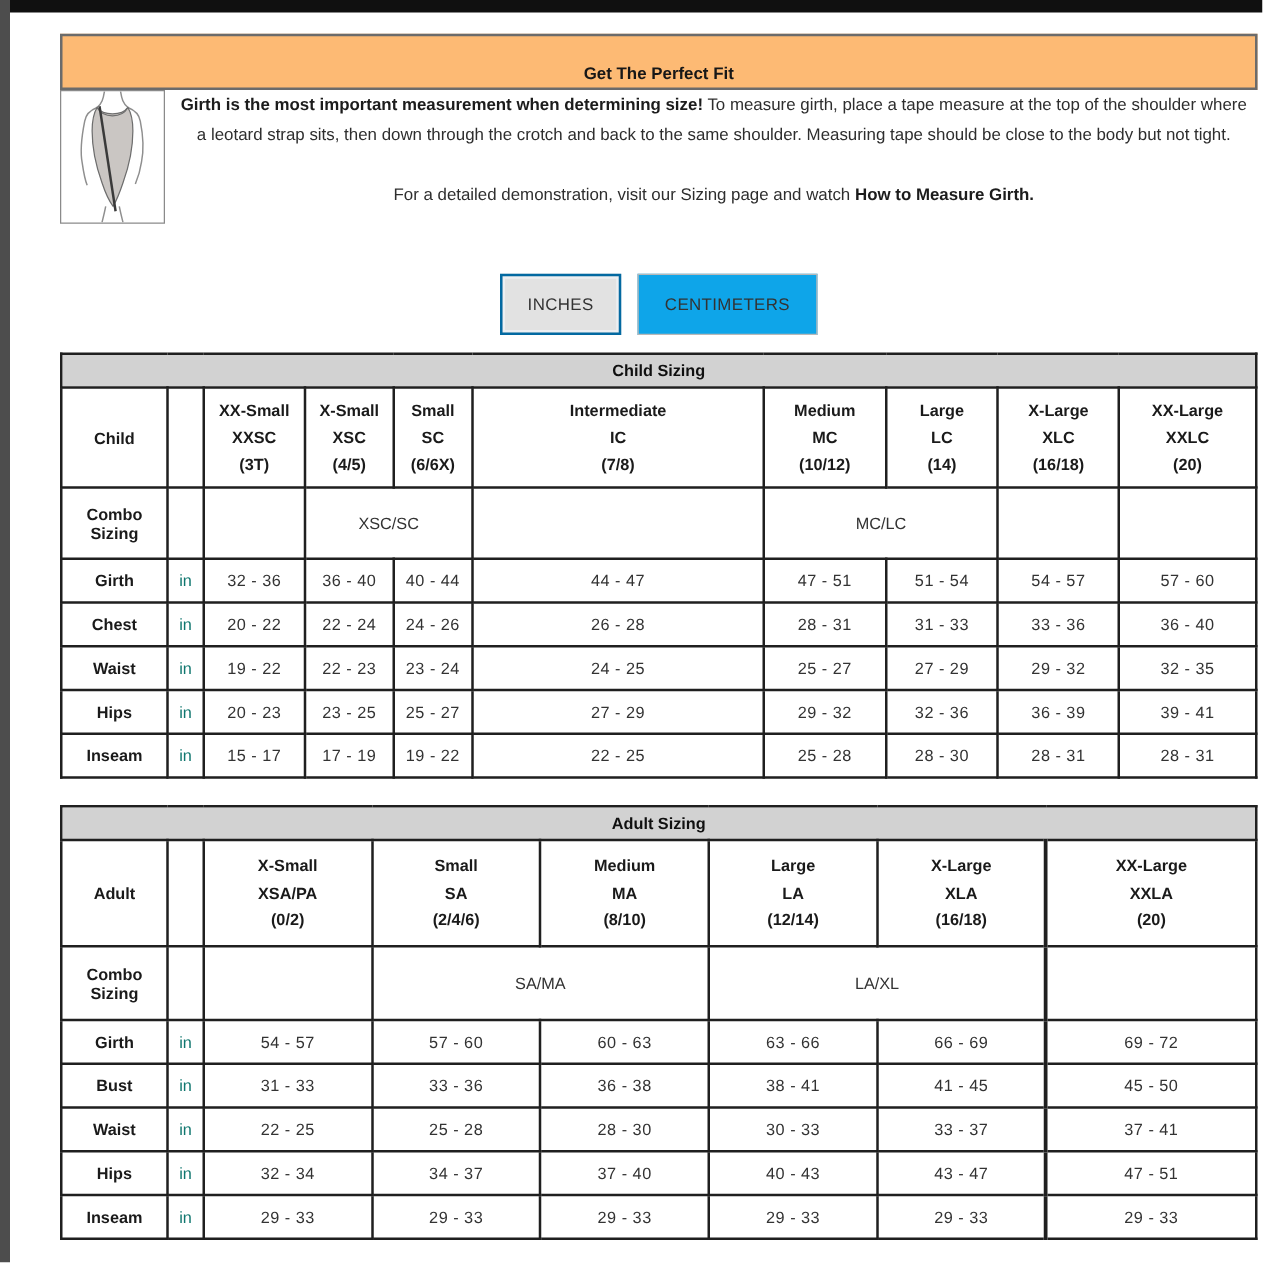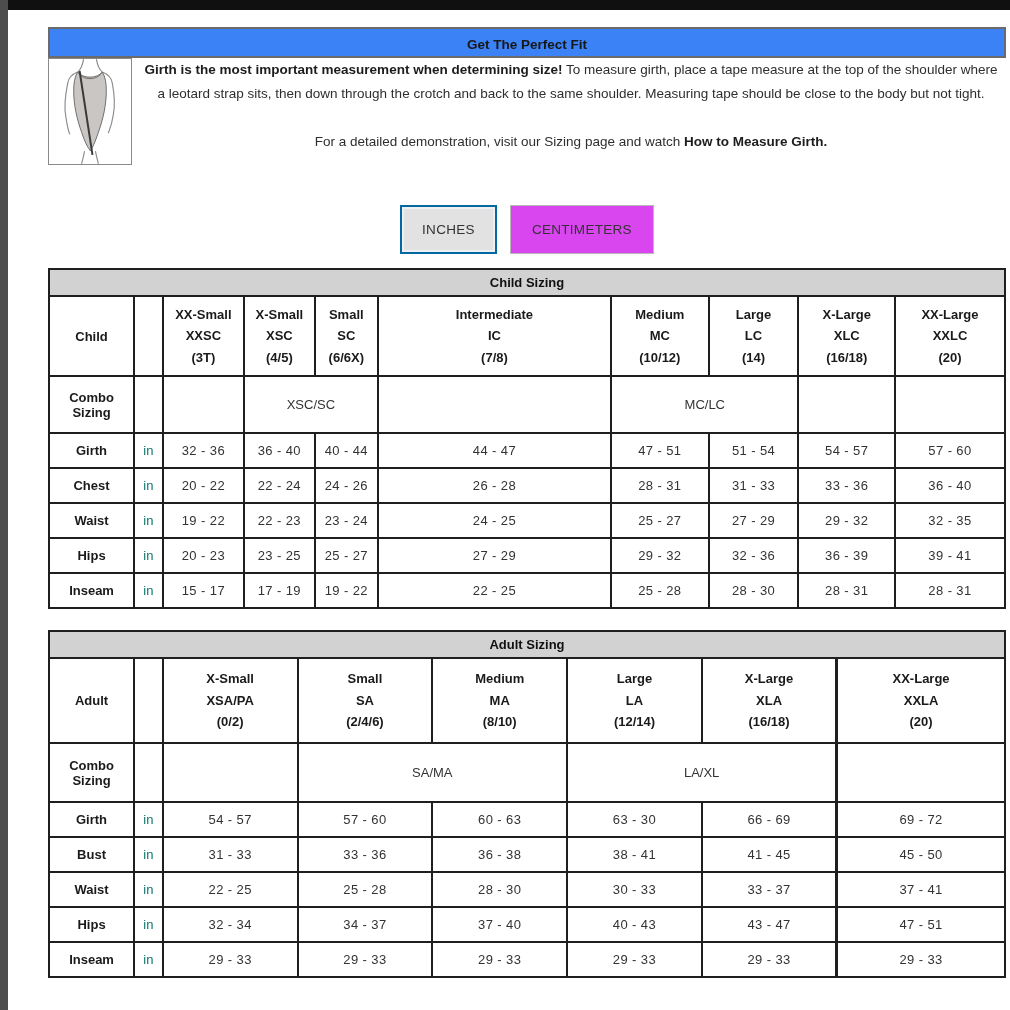--- a/index.html
+++ b/index.html
@@ -10,47 +10,47 @@
     font-family:"Liberation Sans", sans-serif;
     color:#2e2e2e;
     overflow:hidden;
   }
   .left-strip { position:absolute; left:0; top:0; width:8px; height:1010px; background:#4d4d4d; }
   .top-strip  { position:absolute; left:8px; top:0; width:1002px; height:10px; background:#101010; }
   .content { position:absolute; left:48px; top:10px; width:958px; }
 
   .fit-header {
     margin-top:17px;
-    background:#3b82f6;
+    background:#fdba74;
     border:2px solid #6b6b6b;
     text-align:center;
     font-weight:bold;
     font-size:13.5px;
     color:#171717;
-    padding:8px 0 4px;
+    padding:22px 0 4px;
   }
 
   .intro-row { display:flex; margin-top:0; }
   .leotard-box {
     width:84px; height:107px; flex:none;
     border:1px solid #8a8a8a; background:#fff;
     display:flex; align-items:center; justify-content:center;
   }
   .intro-text {
     flex:1; text-align:center;
     font-size:13.5px; line-height:1.8;
     padding:0 4px 0 8px;
   }
   .intro-text b, .demo-line b { color:#1c1c1c; }
   .demo-line { margin-top:23px; font-size:13.5px; text-align:center; }
 
   .buttons-row { display:flex; justify-content:center; gap:13px; margin-top:40px; }
   .btn {
     font-family:inherit; font-size:13.5px; color:#333;
-    background:#d946ef; border:1px solid #b8b8b8;
+    background:#0ea5e9; border:1px solid #b8b8b8;
     padding:16px 21px; cursor:pointer; letter-spacing:0.3px;
   }
   .btn.selected {
     background:#e2e2e2; border:2px solid #0369a1; padding:13px 20px;
     box-shadow: inset 0 0 0 2px #edeff2;
   }
 
   .guide-line { margin-top:28px; text-align:center; font-size:13px; color:#3a3a3a; }
 
   table.sizing {
@@ -305,21 +305,21 @@
           <td class="combocell" colspan="2">SA/MA</td>
           <td class="combocell" colspan="2">LA/XL</td>
           <td class="combocell" colspan="1"></td>
         </tr>
         <tr class="data-row">
           <td class="lbl">Girth</td>
           <td class="unit">in</td>
           <td class="val">54 - 57</td>
           <td class="val">57 - 60</td>
           <td class="val">60 - 63</td>
-          <td class="val">63 - 30</td>
+          <td class="val">63 - 66</td>
           <td class="val">66 - 69</td>
           <td class="val">69 - 72</td>
         </tr>
         <tr class="data-row">
           <td class="lbl">Bust</td>
           <td class="unit">in</td>
           <td class="val">31 - 33</td>
           <td class="val">33 - 36</td>
           <td class="val">36 - 38</td>
           <td class="val">38 - 41</td>

